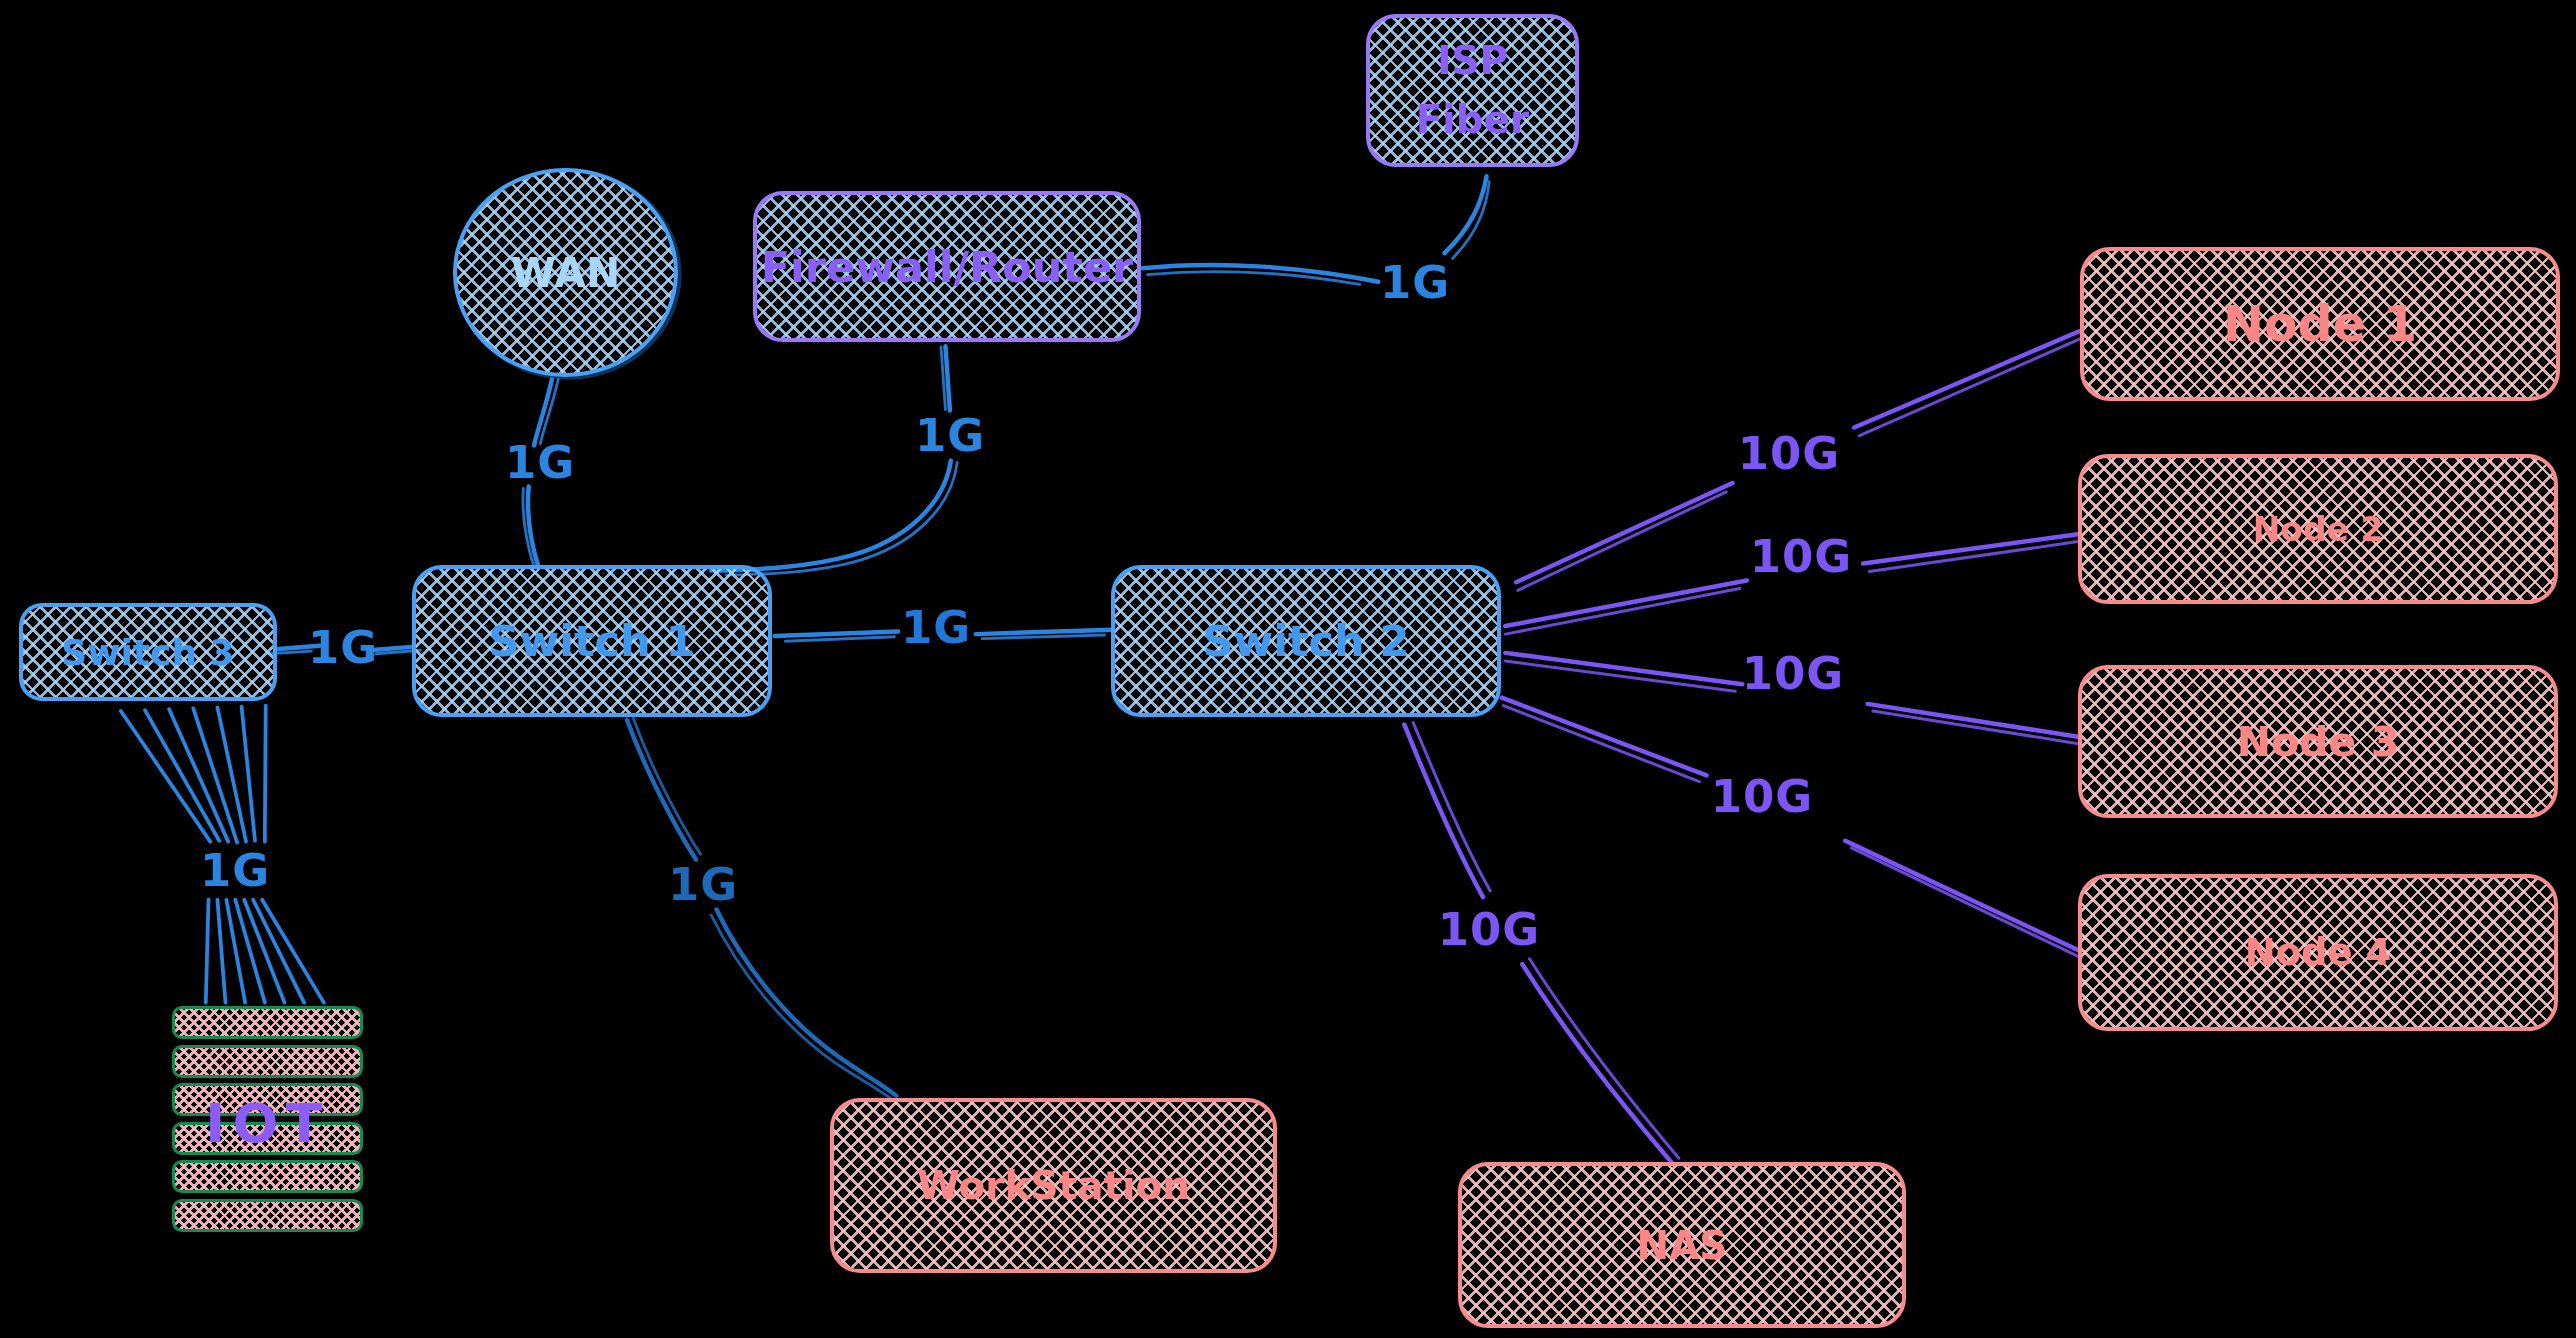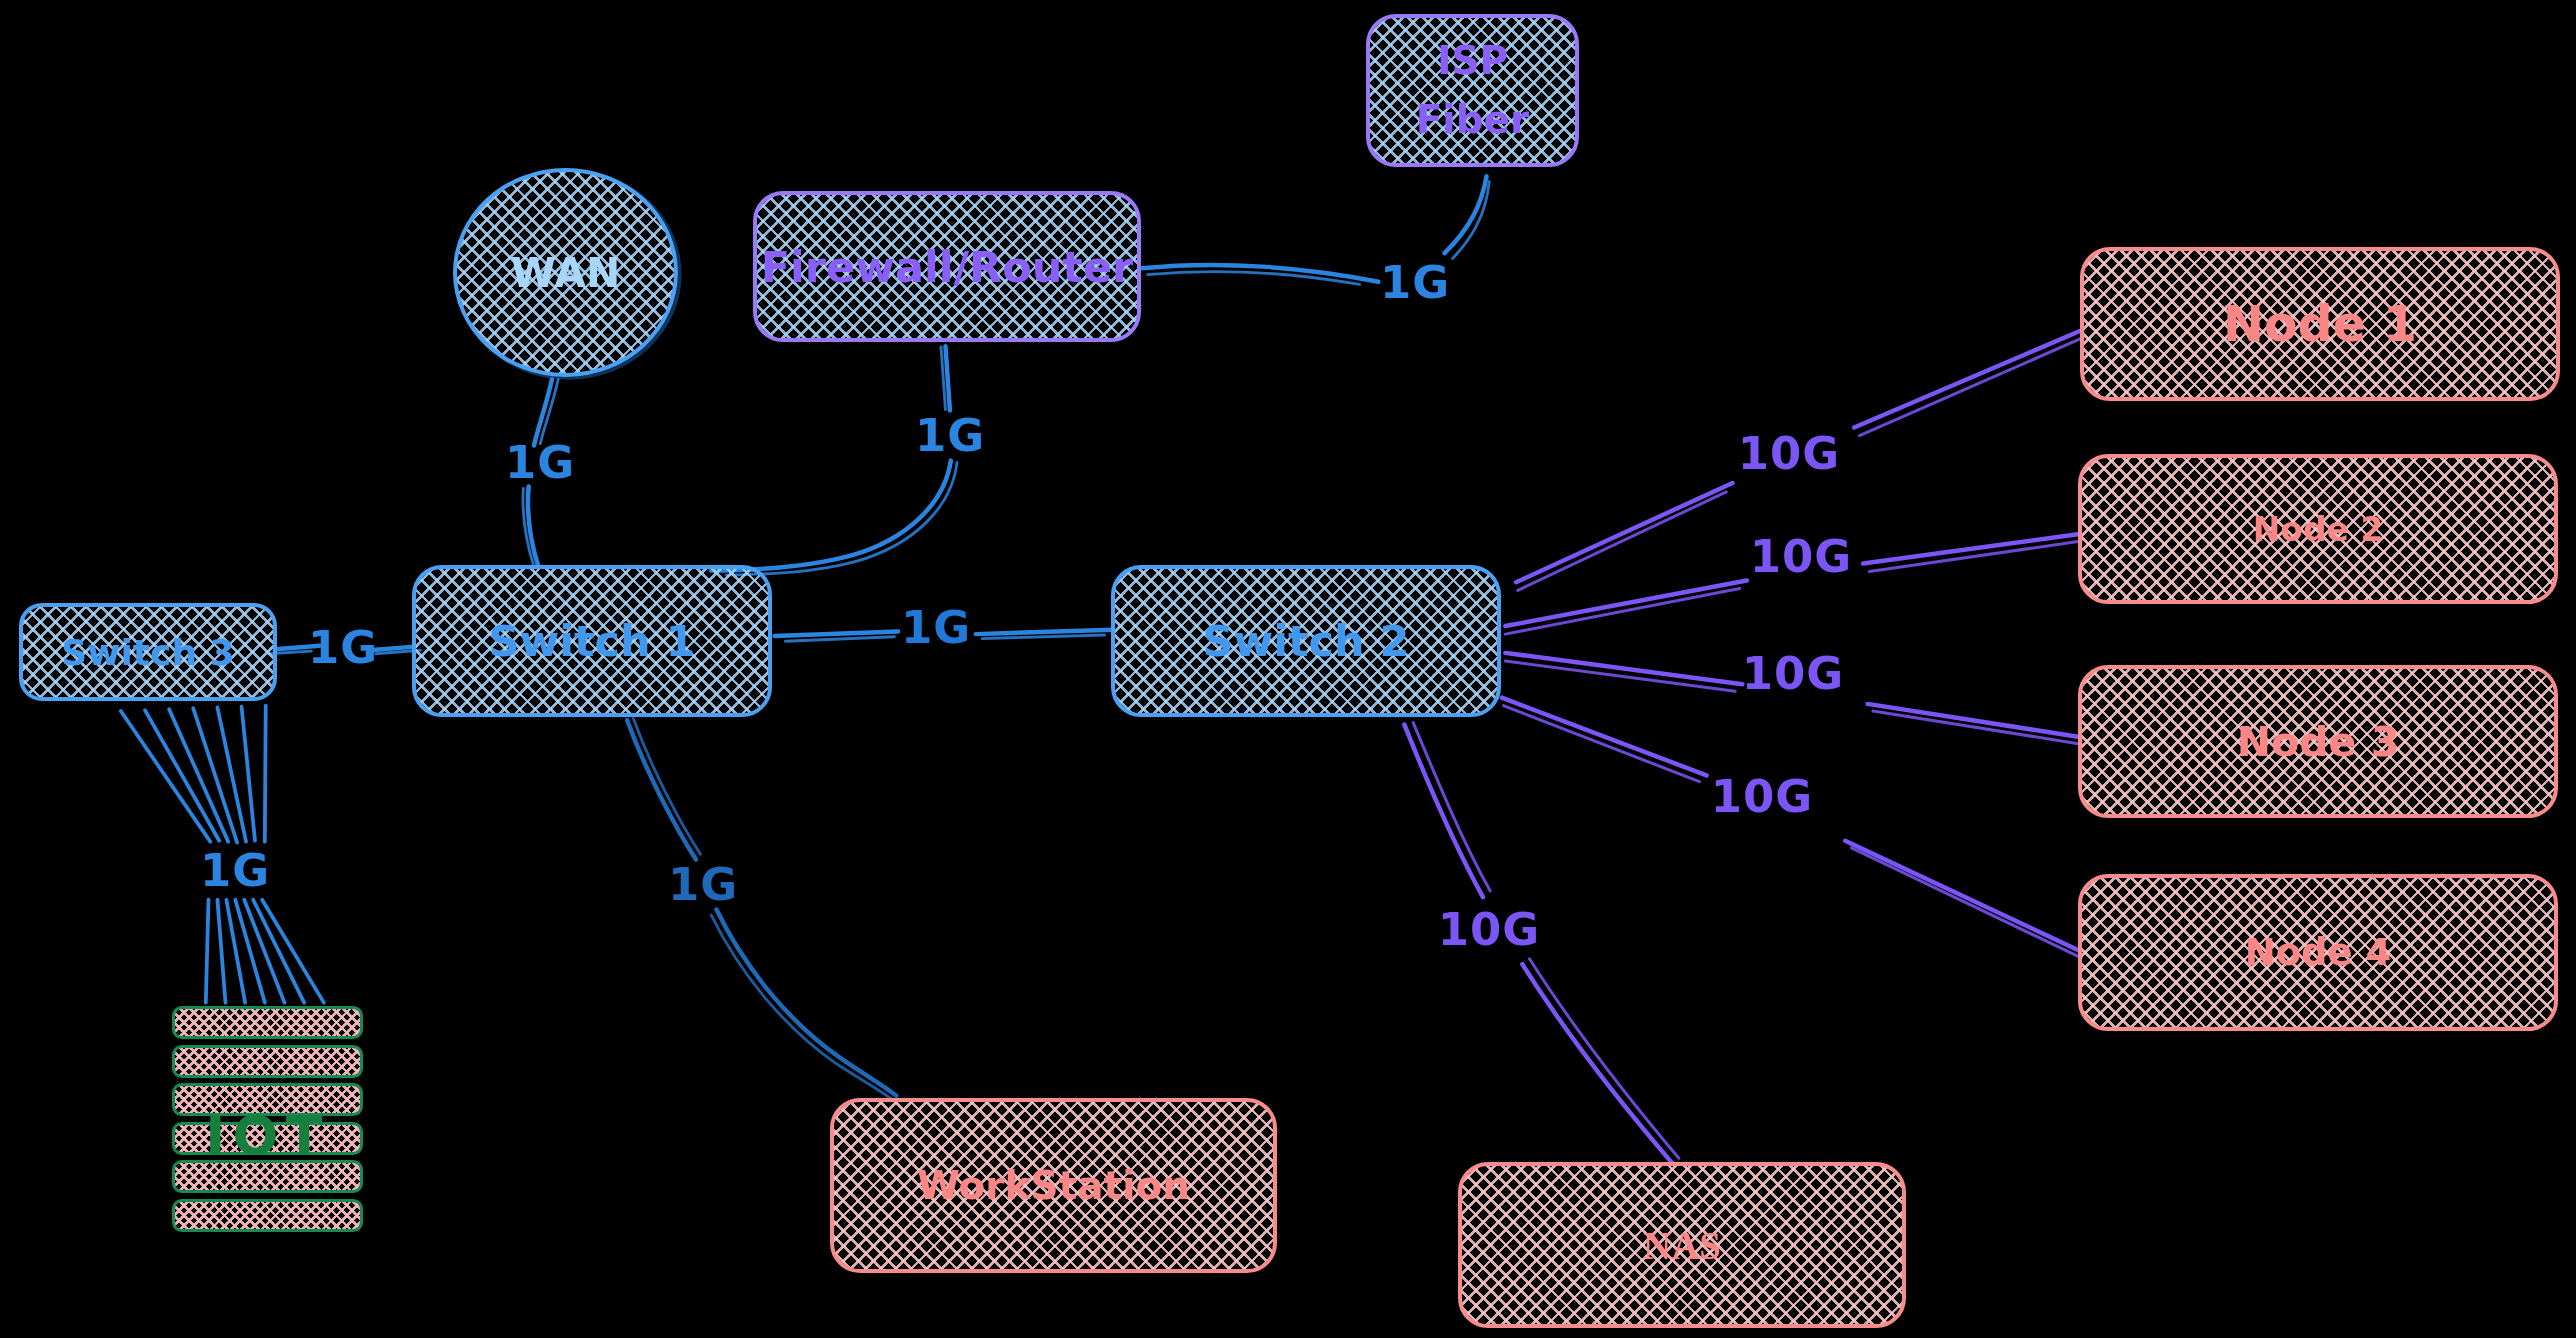--- a/index.html
+++ b/index.html
@@ -36,23 +36,23 @@
   .t-blue  {color:#4298ec;}
   .t-ltblue{color:#a8d6fb;}
   .t-violet{color:#8a5ff6;}
   .t-red   {color:#fb8686;}
 
   .wan{border-radius:50%;box-shadow:2.7px 1.8px 0 0.9px rgba(38,112,199,.45);}
 
   
   .iot-stack{position:absolute;display:flex;flex-direction:column;justify-content:space-between;}
   .iot-bar{box-sizing:border-box;height:33px;border:3.6px solid #178a52;border-radius:9.8px;}
-  .iot-text{position:absolute;left:0;top:16px;width:100%;height:100%;
+  .iot-text{position:absolute;left:0;top:4px;width:100%;height:100%;
             display:flex;align-items:center;justify-content:center;
-            font-weight:bold;font-size:54px;letter-spacing:7.2px;color:#15803d;text-align:center;}
+            font-weight:bold;font-size:54px;letter-spacing:7.2px;color:#8b5cf6;text-align:center;}
 
   
   .link-label{position:absolute;transform:translate(-50%,-50%);
               font-weight:bold;font-size:45px;letter-spacing:0.9px;}
   .ll-blue  {color:#2b85e0;}
   .ll-dblue {color:#1e6ab8;}
   .ll-mblue {color:#2079d8;}
   .ll-purple{color:#7c55f6;}
 </style>
 </head>
@@ -186,21 +186,21 @@
     <div class="iot-bar hatch-pink-dense"></div>
     <div class="iot-bar hatch-pink-dense"></div>
     <div class="iot-bar hatch-pink-dense"></div>
     <div class="iot-text">IOT</div>
   </div>
 
   <div class="box b-red hatch-pink" style="left:830px;top:1098px;width:447px;height:175px;">
     <span class="lbl t-red" style="font-size:39px;">WorkStation</span>
   </div>
 
-  <div class="box b-red hatch-pink" style="left:1458px;top:1162px;width:448px;height:166px;font-family:Liberation Serif, serif;">
+  <div class="box b-red hatch-pink" style="left:1458px;top:1162px;width:448px;height:166px;">
     <span class="lbl t-red" style="font-size:39px;">NAS</span>
   </div>
 
   <div class="box b-red hatch-pink" style="left:2080px;top:247px;width:480px;height:154px;">
     <span class="lbl t-red" style="font-size:49px;">Node 1</span>
   </div>
 
   <div class="box b-red hatch-pink" style="left:2078px;top:454px;width:480px;height:150px;">
     <span class="lbl t-red" style="font-size:33px;">Node 2</span>
   </div>

